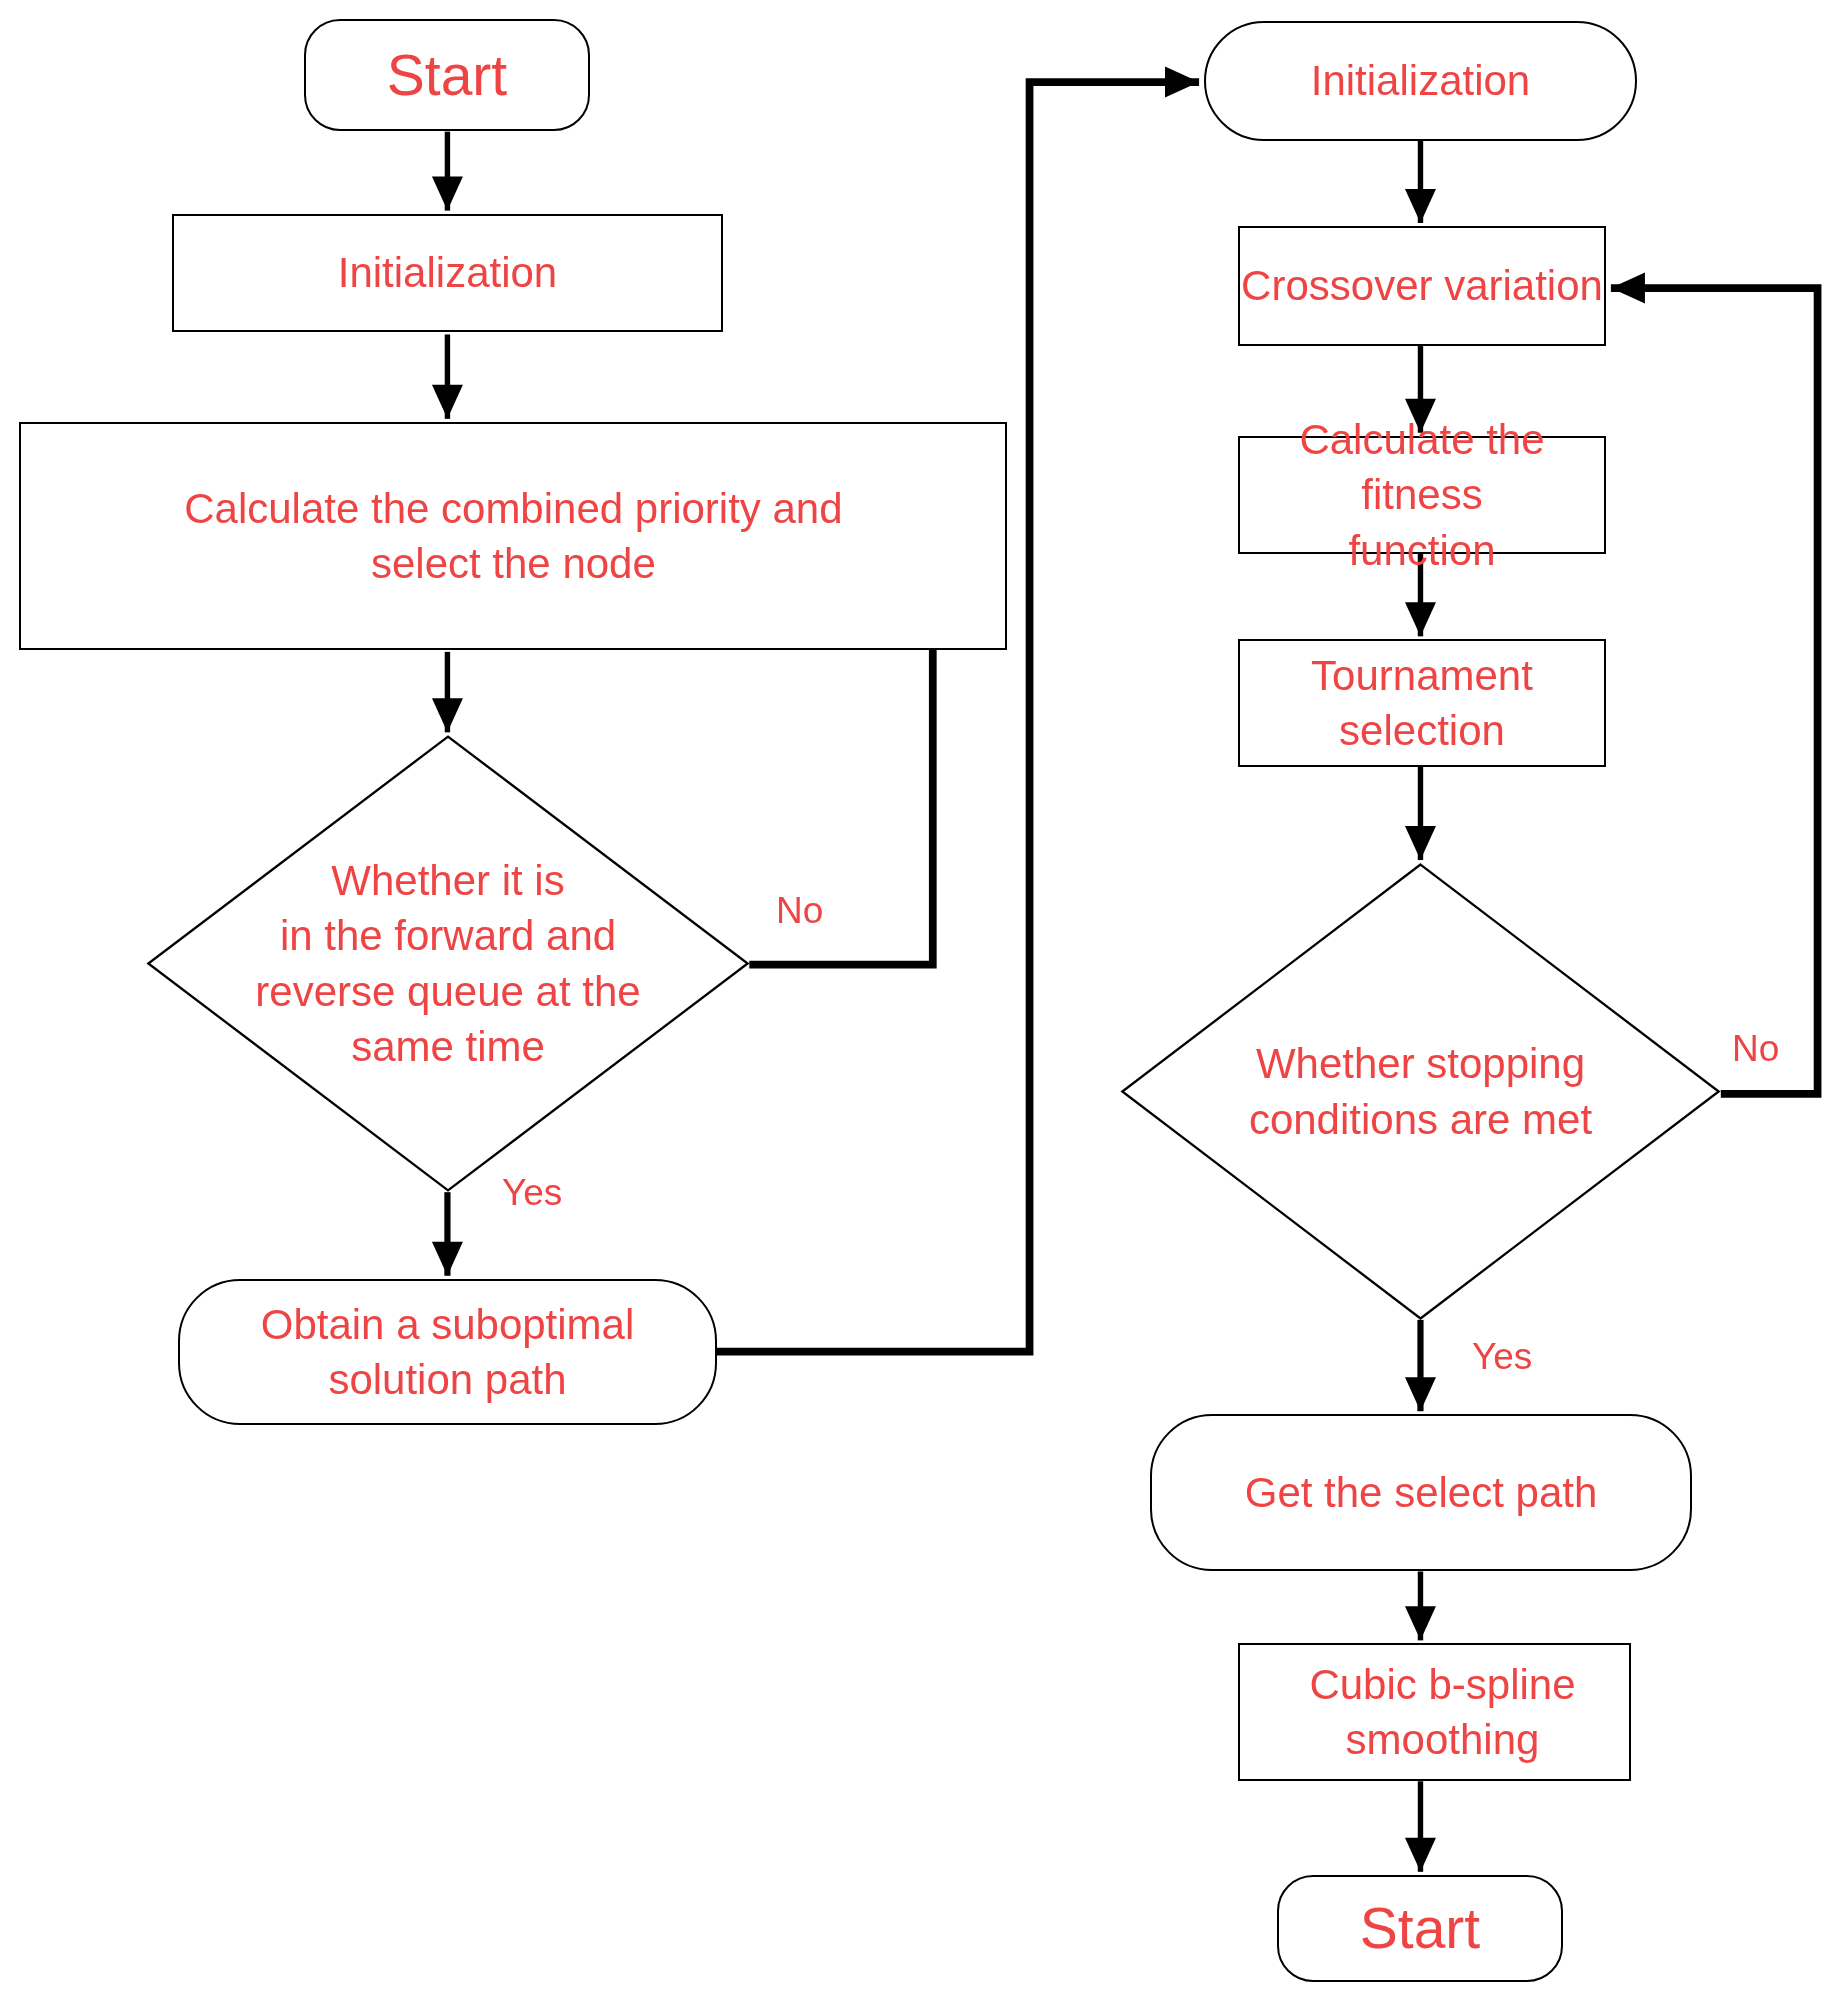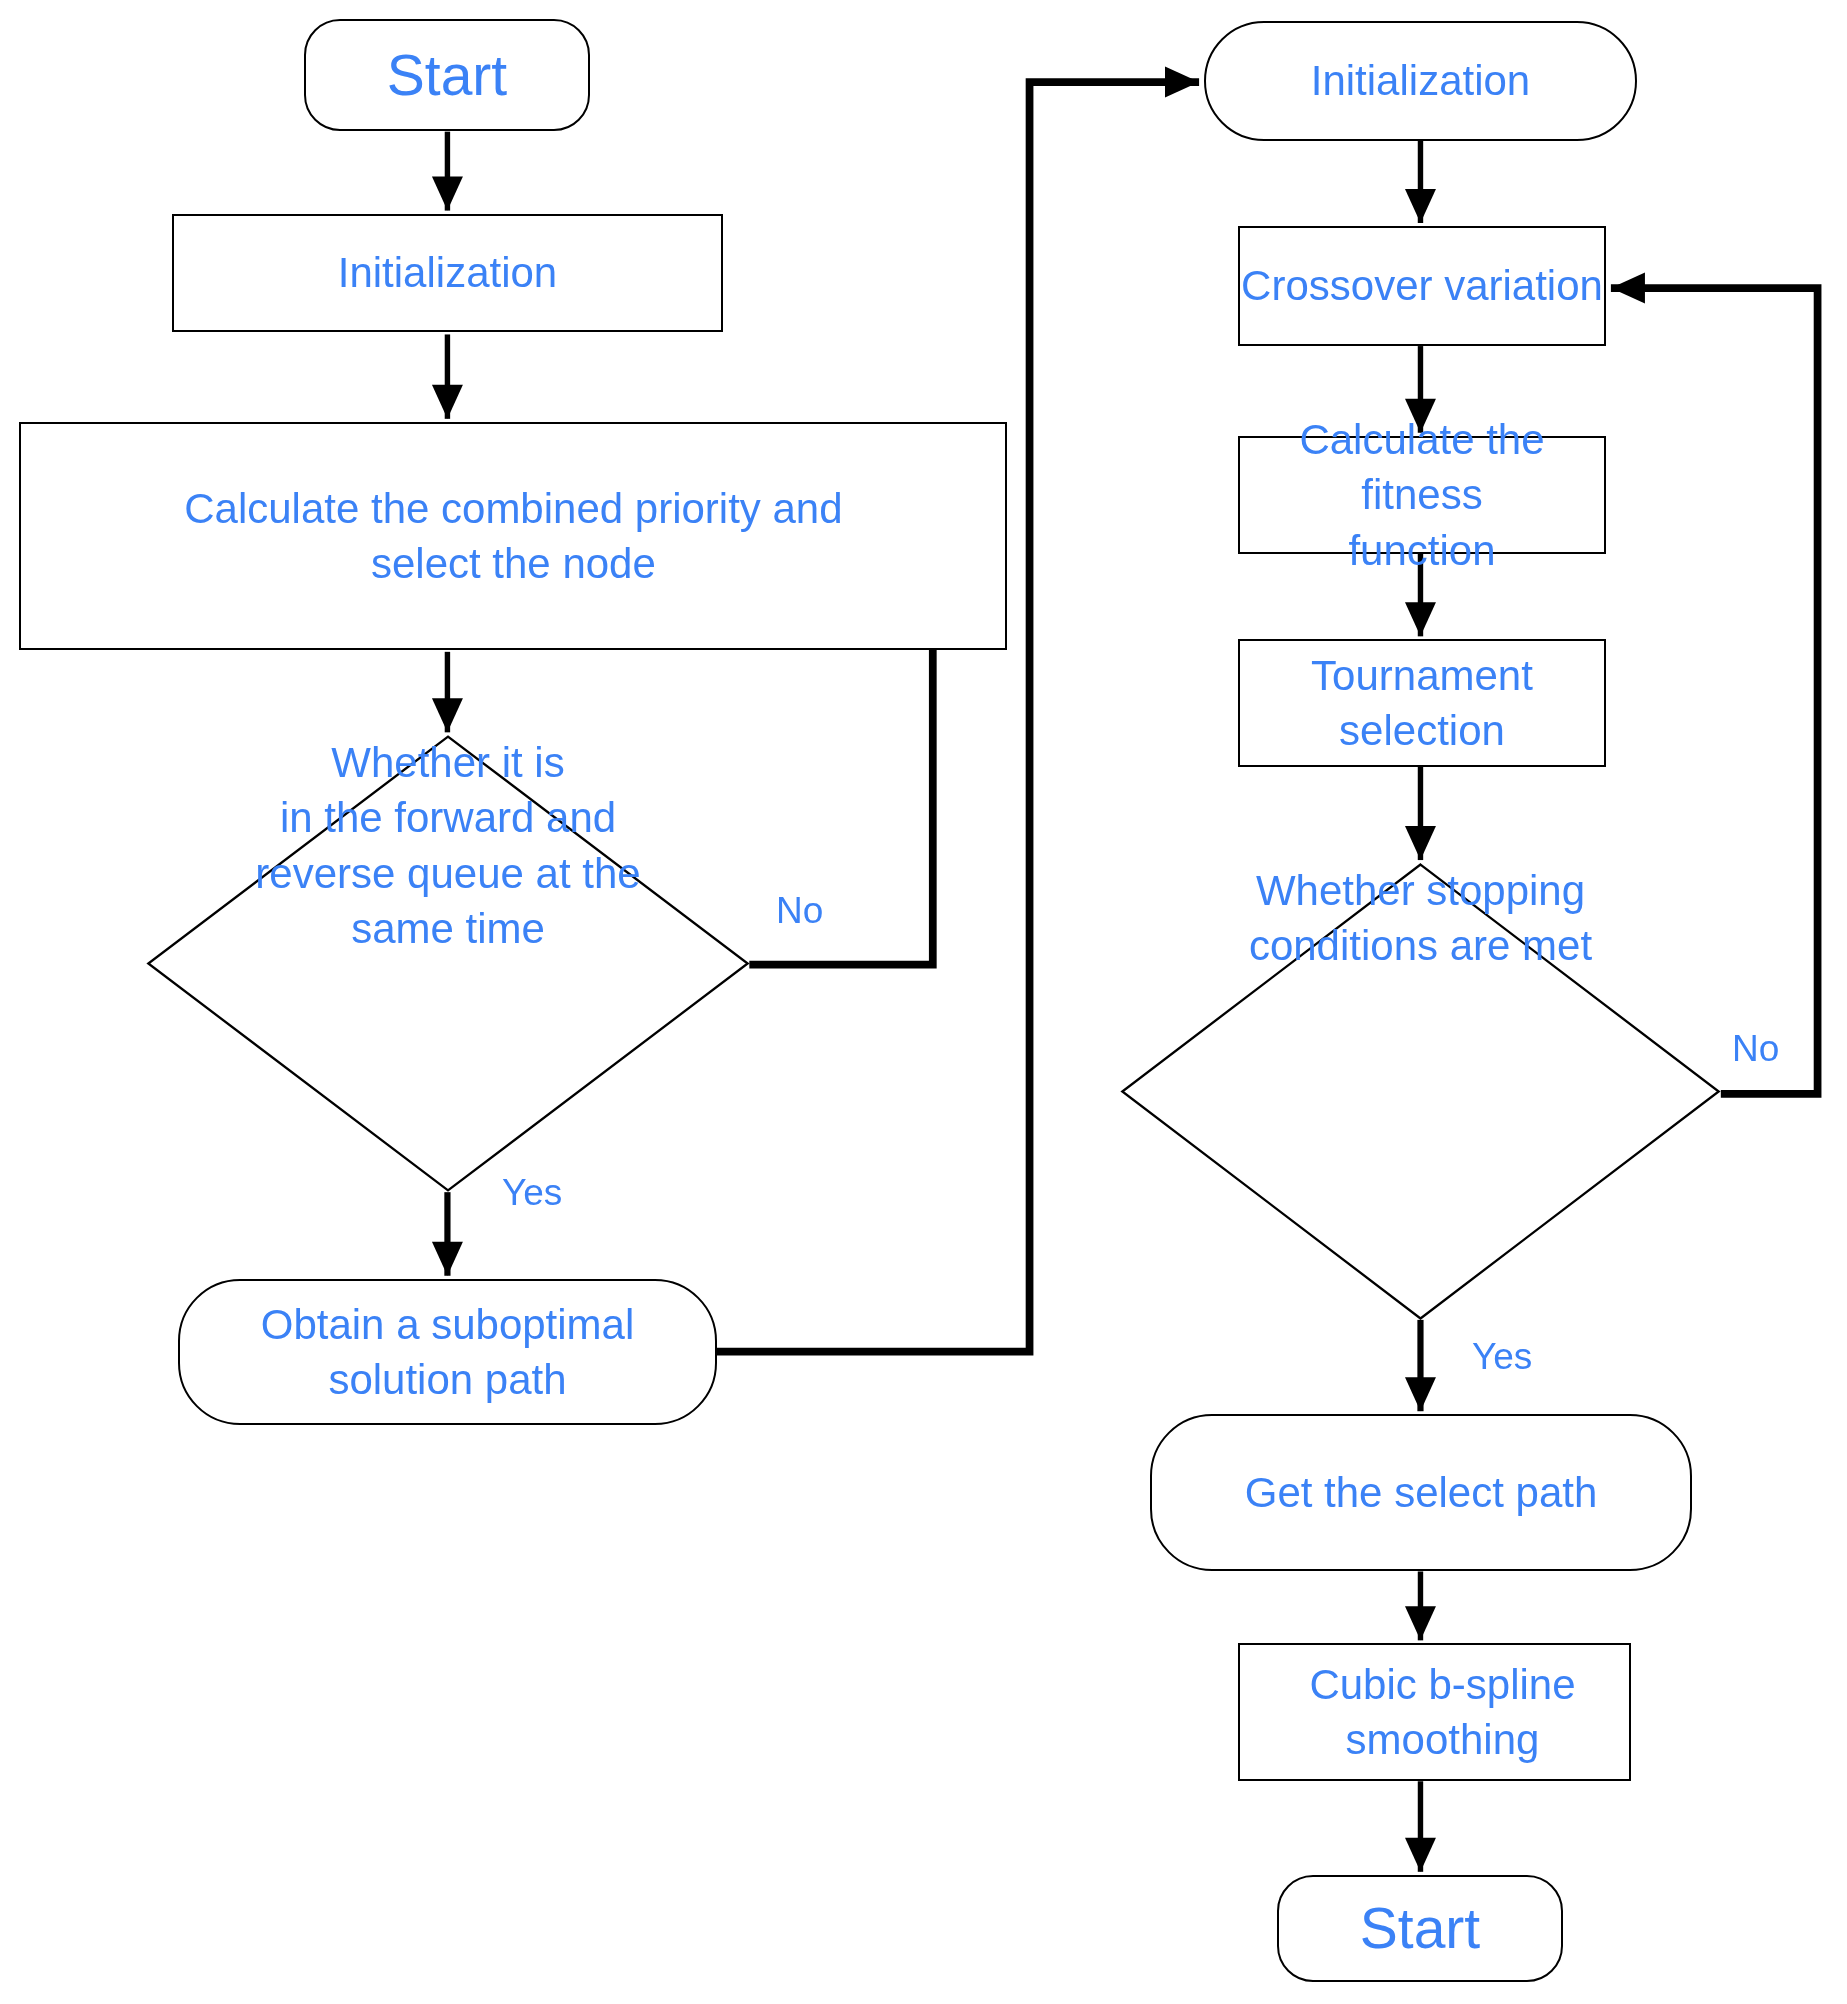--- a/index.html
+++ b/index.html
@@ -1,36 +1,36 @@
 <!DOCTYPE html>
 <html style="font-size:12.4px"><head>
 <meta charset="utf-8">
 <style>
   html,body{margin:0;padding:0;background:#ffffff;}
   #canvas{
     position:relative;
     width:1847px;height:2005px;
     background:#ffffff;
     font-family:"Liberation Sans", sans-serif;
-    color:#3b82f6;
+    color:#ef4444;
     overflow:hidden;
   }
   #wires{position:absolute;left:0;top:0;z-index:1;}
   .node{
     position:absolute;z-index:2;
     display:flex;align-items:center;justify-content:center;
     text-align:center;box-sizing:border-box;
     background:#ffffff;border:2.3px solid #000000;
   }
   .rect{border-radius:0;}
   .stadium{border-radius:62px;}
   .stadium-sm{border-radius:36px;}
   .diamond{
     position:absolute;z-index:2;
-    display:flex;align-items:flex-start;justify-content:center;
+    display:flex;align-items:center;justify-content:center;
     text-align:center;background:transparent;border:none;
   }
   .diamond svg{position:absolute;left:0;top:0;}
   .label{
     position:relative;z-index:3;
     font-size:42px;line-height:1.32;
     white-space:pre-line;
   }
   .label-big{font-size:57px;line-height:1.1;}
   .edge-label{

